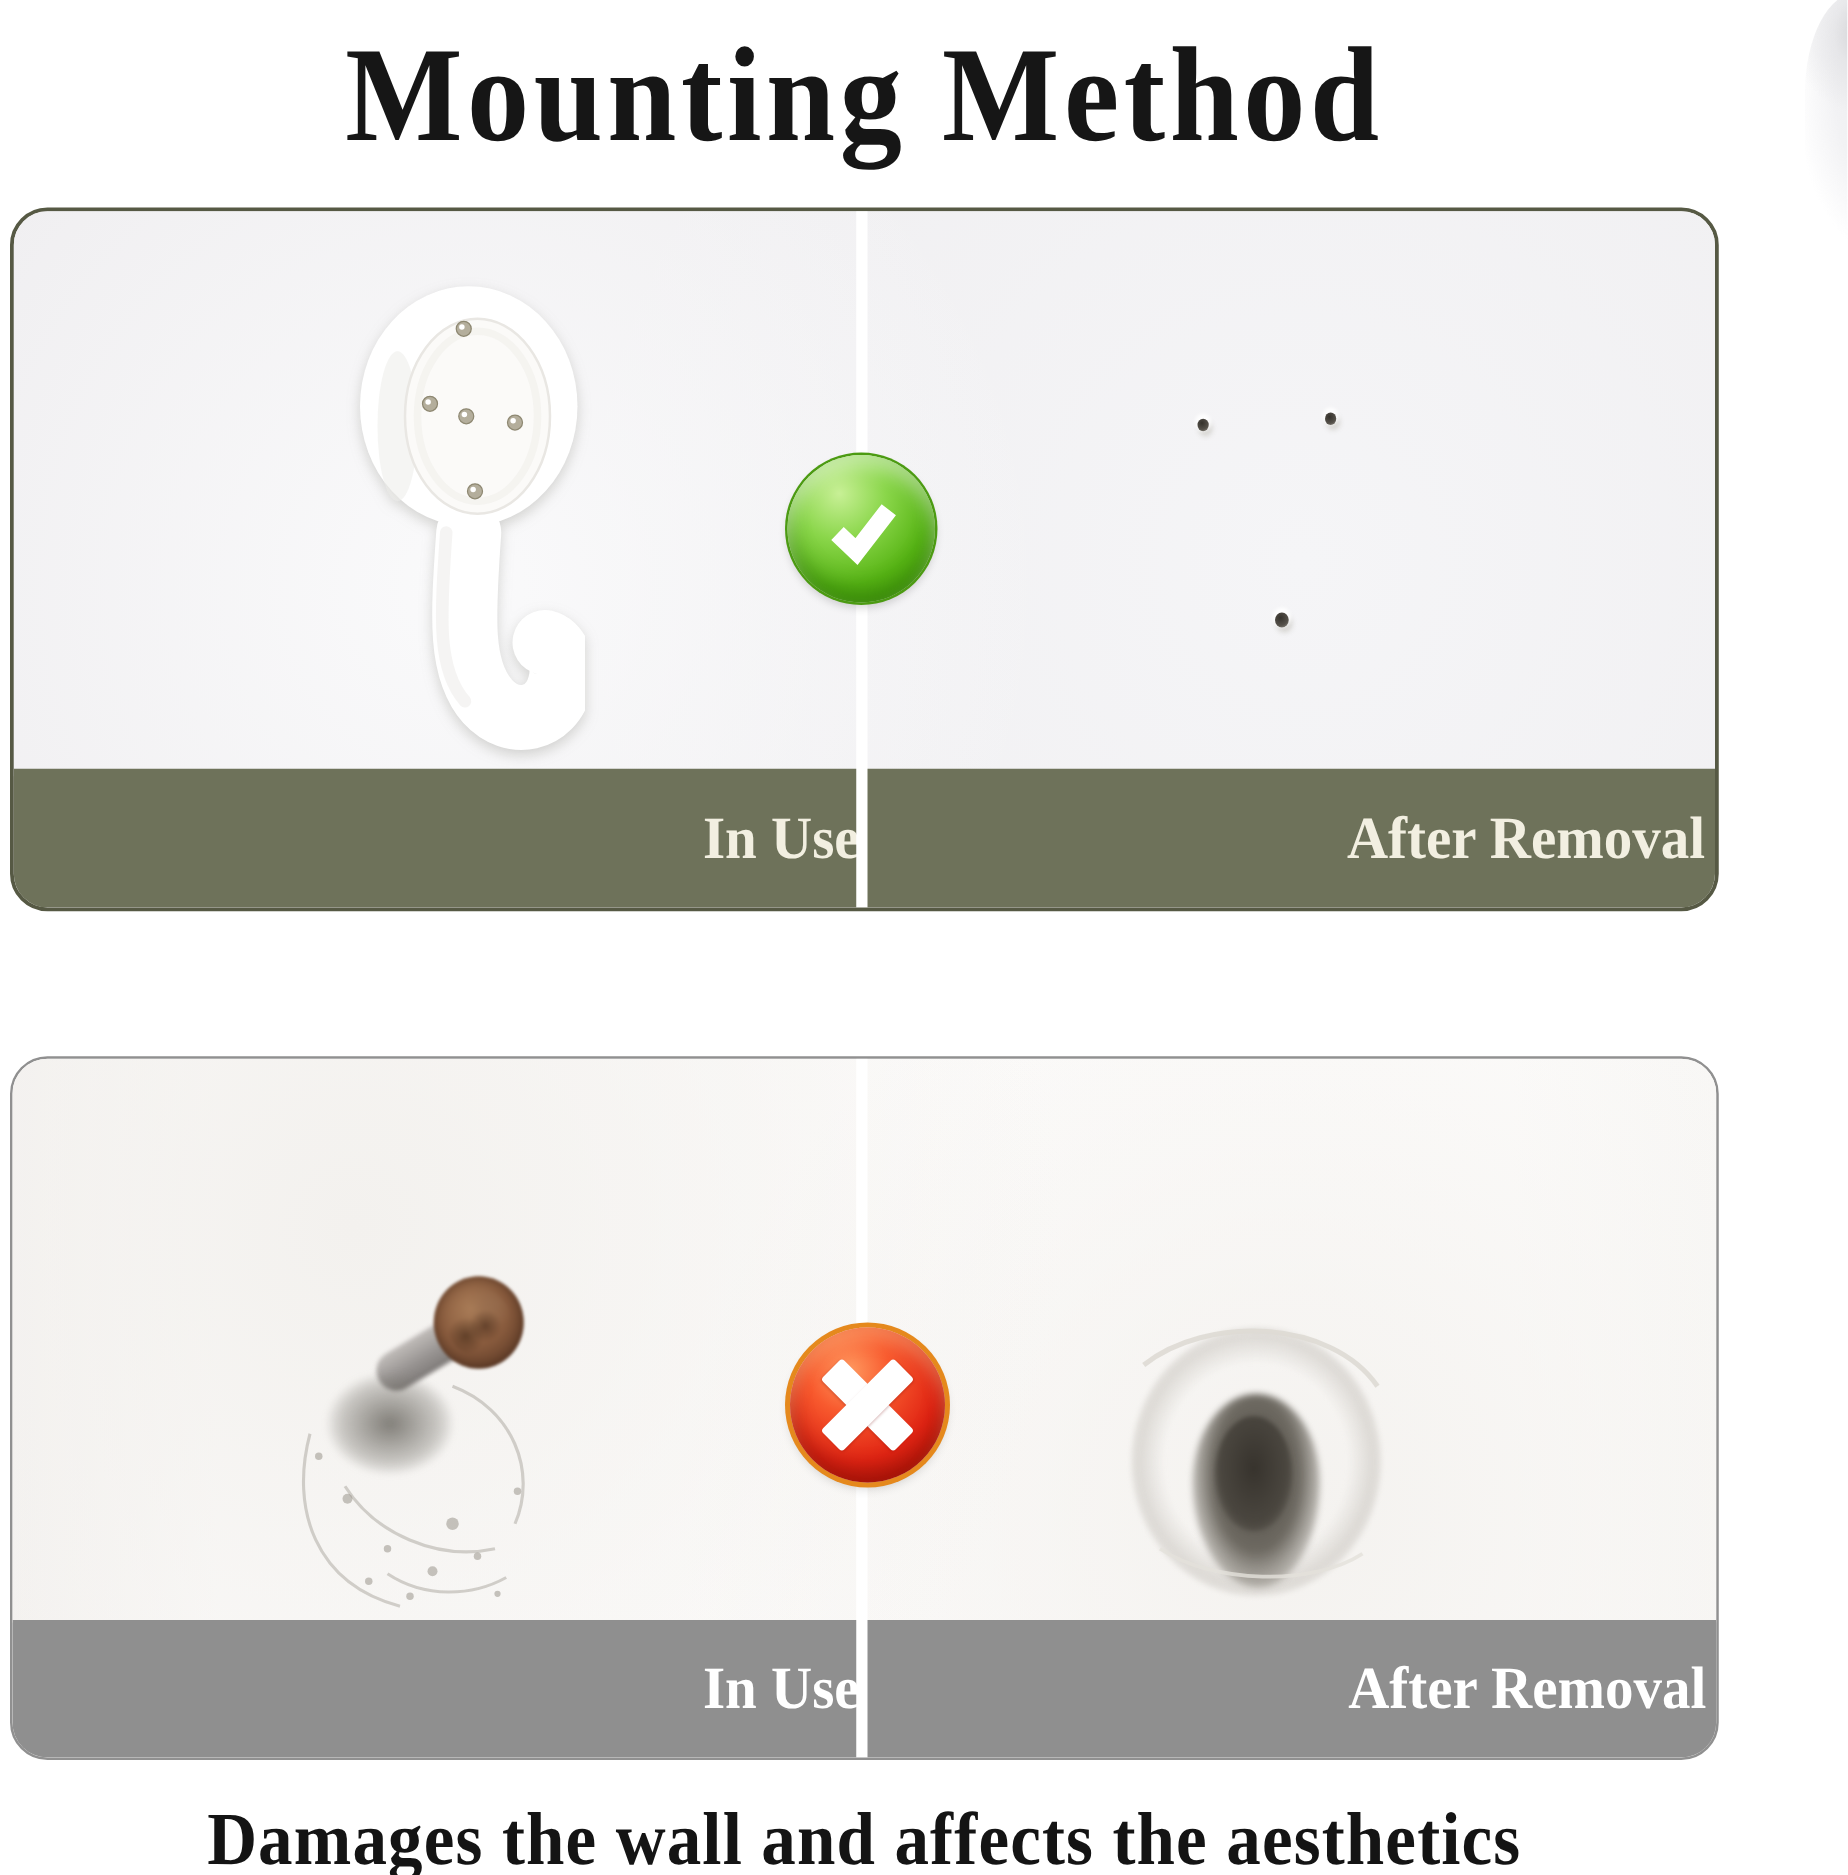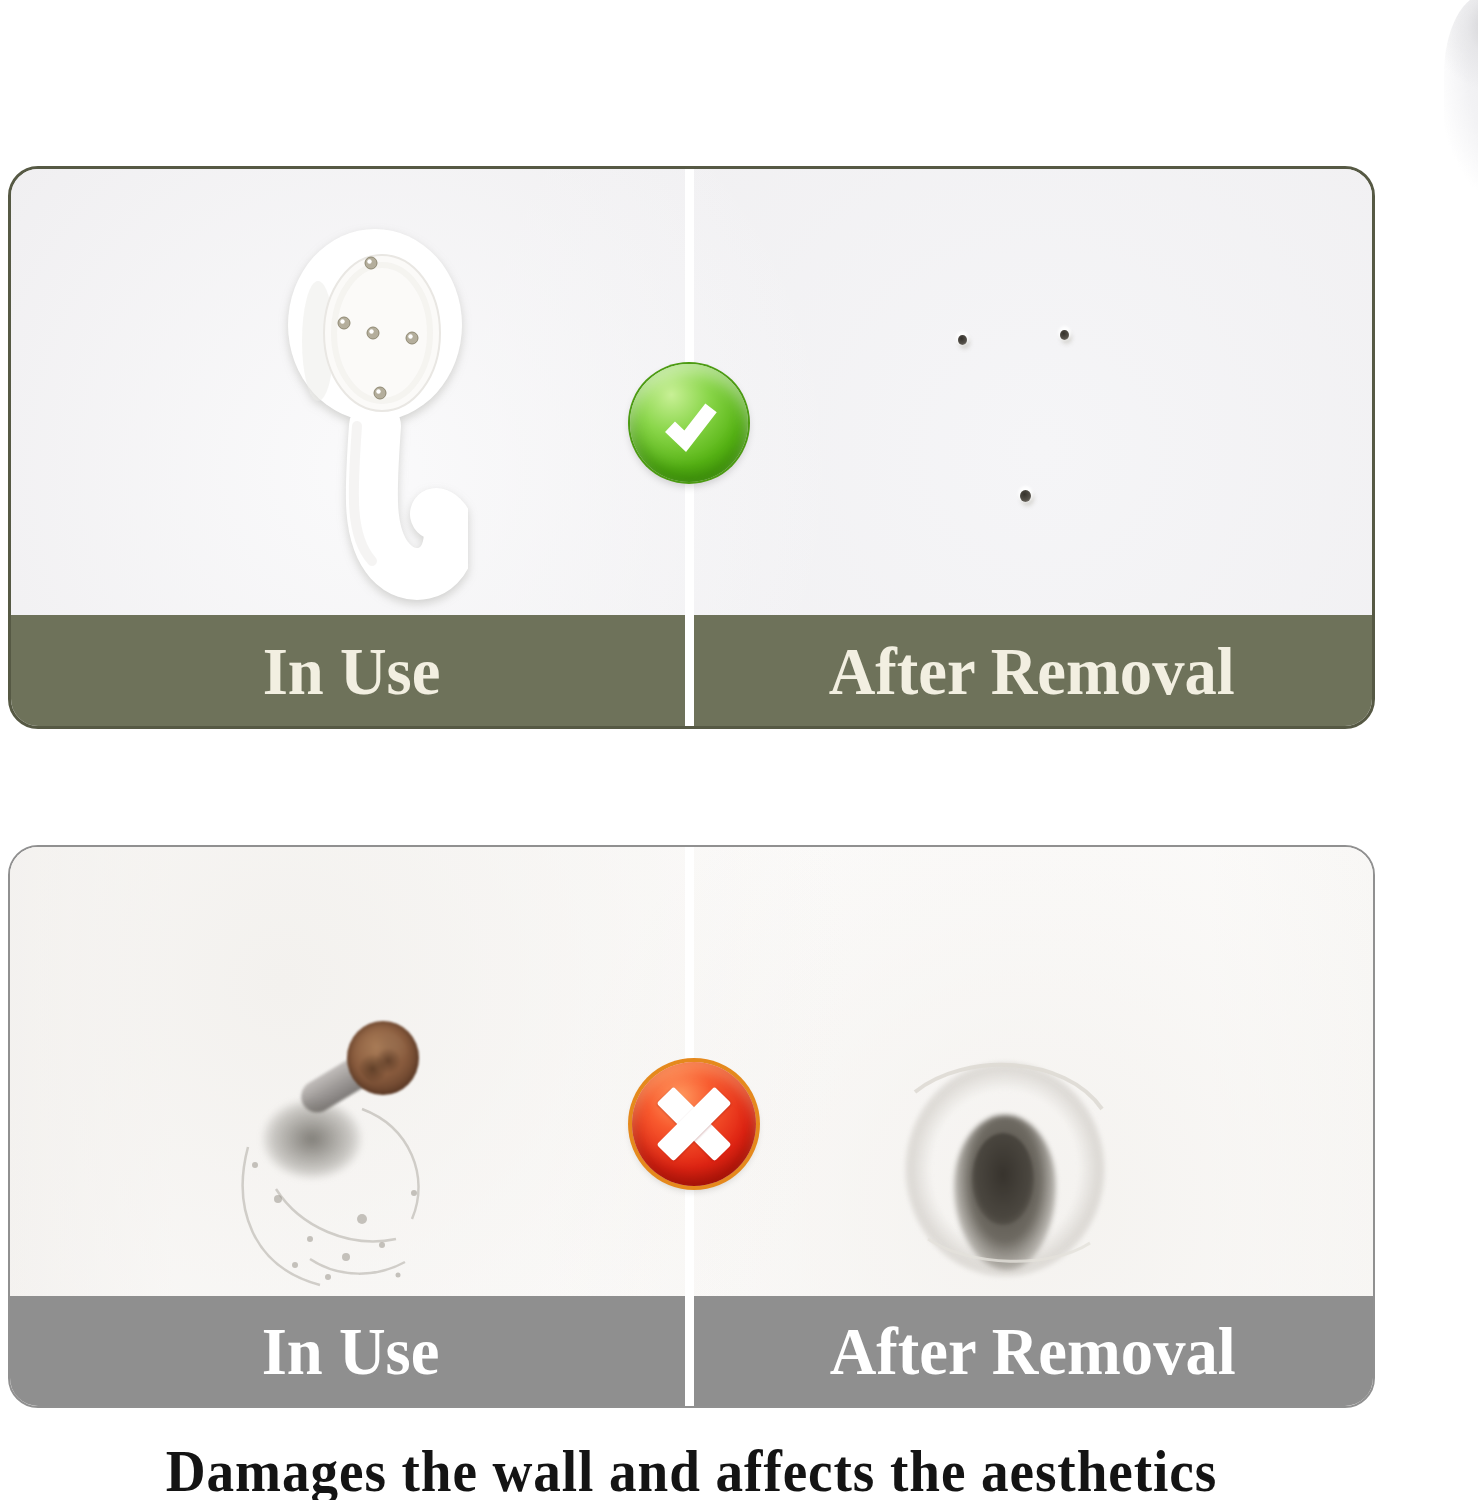--- a/index.html
+++ b/index.html
@@ -56,22 +56,22 @@
   .card-good .divider{left:674px;}
   .card-bad  .divider{left:675px;}
   
   .label-bar{
     position:absolute;left:0;right:0;bottom:0;z-index:2;
     display:flex;align-items:center;
   }
   .card-good .label-bar{height:111px;background:#6e725a;}
   .card-bad  .label-bar{height:110px;background:#8f8f8f;}
   .bar-label{
-    flex:1 1 50%;text-align:center;white-space:nowrap;
-    font-weight:bold;font-size:68px;line-height:1;
+    flex:1 1 50%;text-align:right;white-space:nowrap;
+    font-weight:bold;font-size:48px;line-height:1;
   }
   .bar-label span{display:inline-block;transform:scaleX(0.95);}
   .card-good .bar-label{color:#f2efe1;}
   .card-bad  .bar-label{color:#ffffff;}
   
   .badge{
     position:absolute;border-radius:50%;z-index:4;
     display:flex;align-items:center;justify-content:center;
   }
   .badge-check{
@@ -171,20 +171,23 @@
     border-radius:60% 0 0 60% / 40% 0 0 40%;
   }
 </style>
 </head>
 <body>
 
 <div class="canvas">
 
   <div class="corner-fragment"></div>
 
+  <div class="page-title">
+    <span>Mounting Method</span>
+  </div>
 
   <div class="card card-good">
     <div class="photo-zone">
 
       <svg class="hook-svg" viewBox="0 0 190 385">
         <ellipse cx="97" cy="104" rx="87" ry="96" fill="#ffffff"></ellipse>
         <path d="M97,205 C92,275 90,315 112,340 C132,362 163,355 170,327 C175,309 167,295 158,293" fill="none" stroke="#ffffff" stroke-width="52" stroke-linecap="round"></path>
         <path d="M97,205 C92,275 90,315 112,340" fill="none" stroke="#f1f0ee" stroke-width="10" stroke-linecap="round" opacity="0.7" transform="translate(-18,0)"></path>
         <ellipse cx="40" cy="120" rx="16" ry="60" fill="#ececea" opacity="0.55"></ellipse>
         <ellipse cx="104" cy="112" rx="58" ry="78" fill="#fbfaf8" stroke="#e9e7e3" stroke-width="2"></ellipse>

